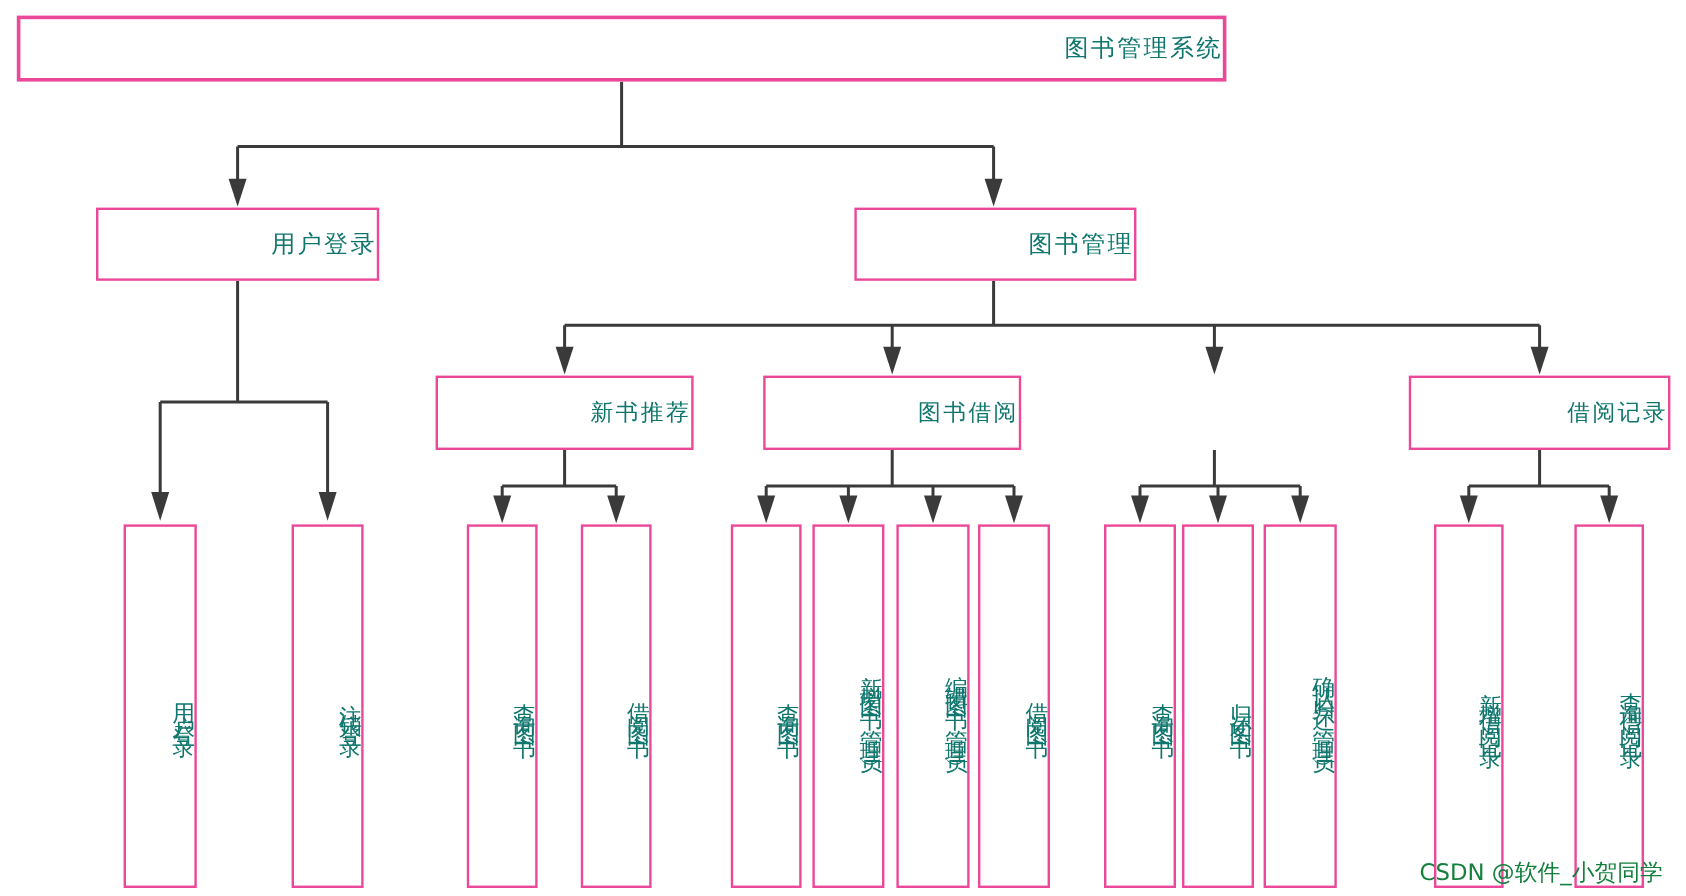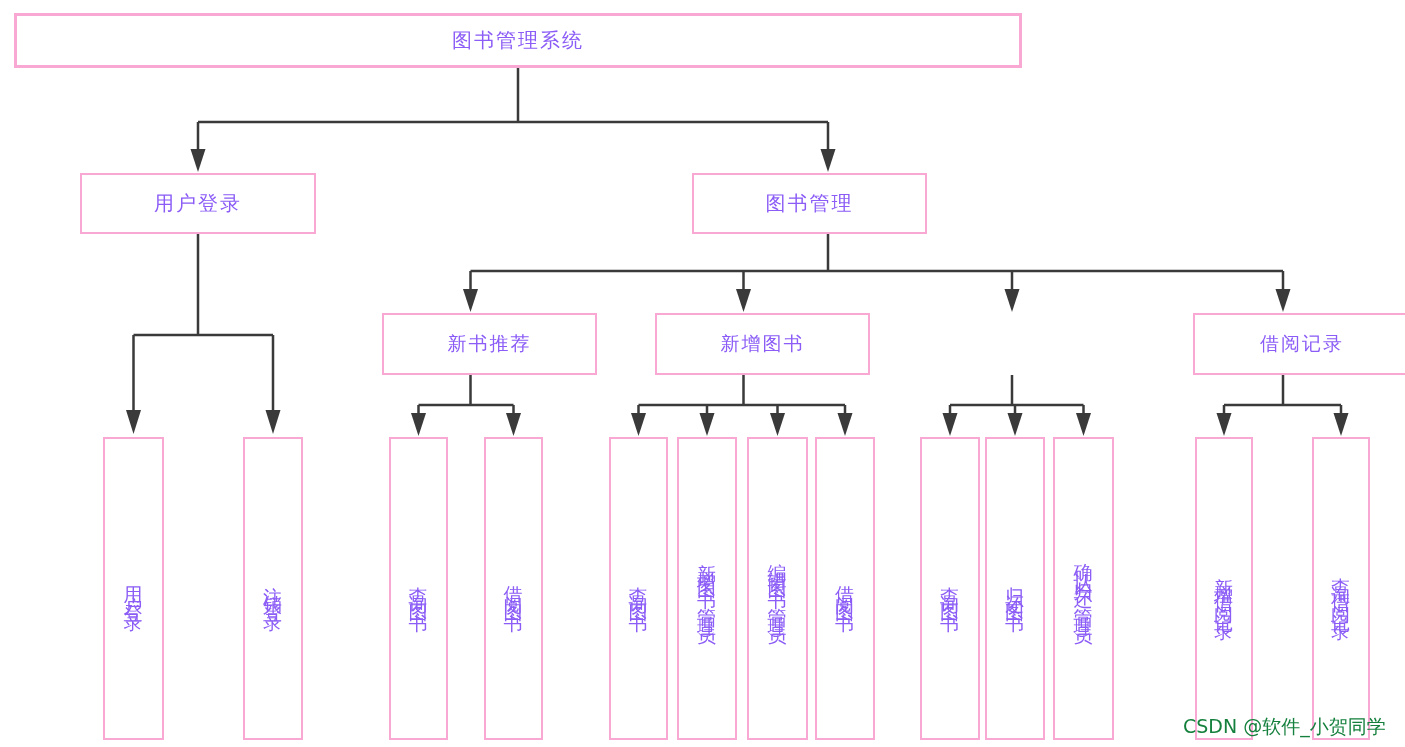--- a/index.html
+++ b/index.html
@@ -7,32 +7,32 @@
     position:relative;
     width:1405px;height:747px;
     background:#ffffff;
     font-family:"DejaVu Sans","Liberation Sans",sans-serif;
     overflow:hidden;
   }
   .node{
     position:absolute;
     box-sizing:border-box;
     background:#ffffff;
-    border:2px solid #f9a8d4;
-    display:flex;align-items:center;justify-content:center;
-    color:#8b5cf6;
+    border:2px solid #ec4899;
+    display:flex;align-items:center;justify-content:flex-end;
+    color:#0f766e;
     z-index:2;
   }
   .node .lbl{
     letter-spacing:2px;
     white-space:nowrap;
   }
   #title-box{left:14px;top:13px;width:1008px;height:55px;border-width:3px;font-size:20px;}
   .lvl2{top:173px;height:61px;font-size:20px;}
-  .lvl3{top:313px;height:62px;font-size:19px;margin-left:19px;}
+  .lvl3{top:313px;height:62px;font-size:19px;}
   .leaf{top:437px;height:303px;font-size:19px;}
   .leaf .vlbl{
     writing-mode:vertical-rl;
     text-orientation:mixed;
     letter-spacing:9px;
     line-height:1;
     white-space:nowrap;
   }
   #connector-layer{
     position:absolute;left:0;top:0;width:1405px;height:747px;z-index:1;
@@ -89,29 +89,29 @@
     <polygon points="1333.5,413 1348.5,413 1341,436"></polygon>
   </svg>
 
   <div class="node" id="title-box">
     <span class="lbl">图书管理系统</span>
   </div>
 
   <div class="node lvl2" style="left:80px;width:236px;">
     <span class="lbl">用户登录</span>
   </div>
-  <div class="node lvl2" style="left:692px;width:235px;font-family:Liberation Serif, serif;">
+  <div class="node lvl2" style="left:712px;width:235px;font-family:Liberation Serif, serif;">
     <span class="lbl">图书管理</span>
   </div>
 
   <div class="node lvl3" style="left:363px;width:215px;">
     <span class="lbl">新书推荐</span>
   </div>
   <div class="node lvl3" style="left:636px;width:215px;">
-    <span class="lbl">新增图书</span>
+    <span class="lbl">图书借阅</span>
   </div>
   <div class="node lvl3" style="left:1174px;width:218px;">
     <span class="lbl">借阅记录</span>
   </div>
 
   <div class="node leaf" style="left:103px;width:61px;">
     <span class="vlbl">用户登录</span>
   </div>
   <div class="node leaf" style="left:243px;width:60px;">
     <span class="vlbl">注销登录</span>

